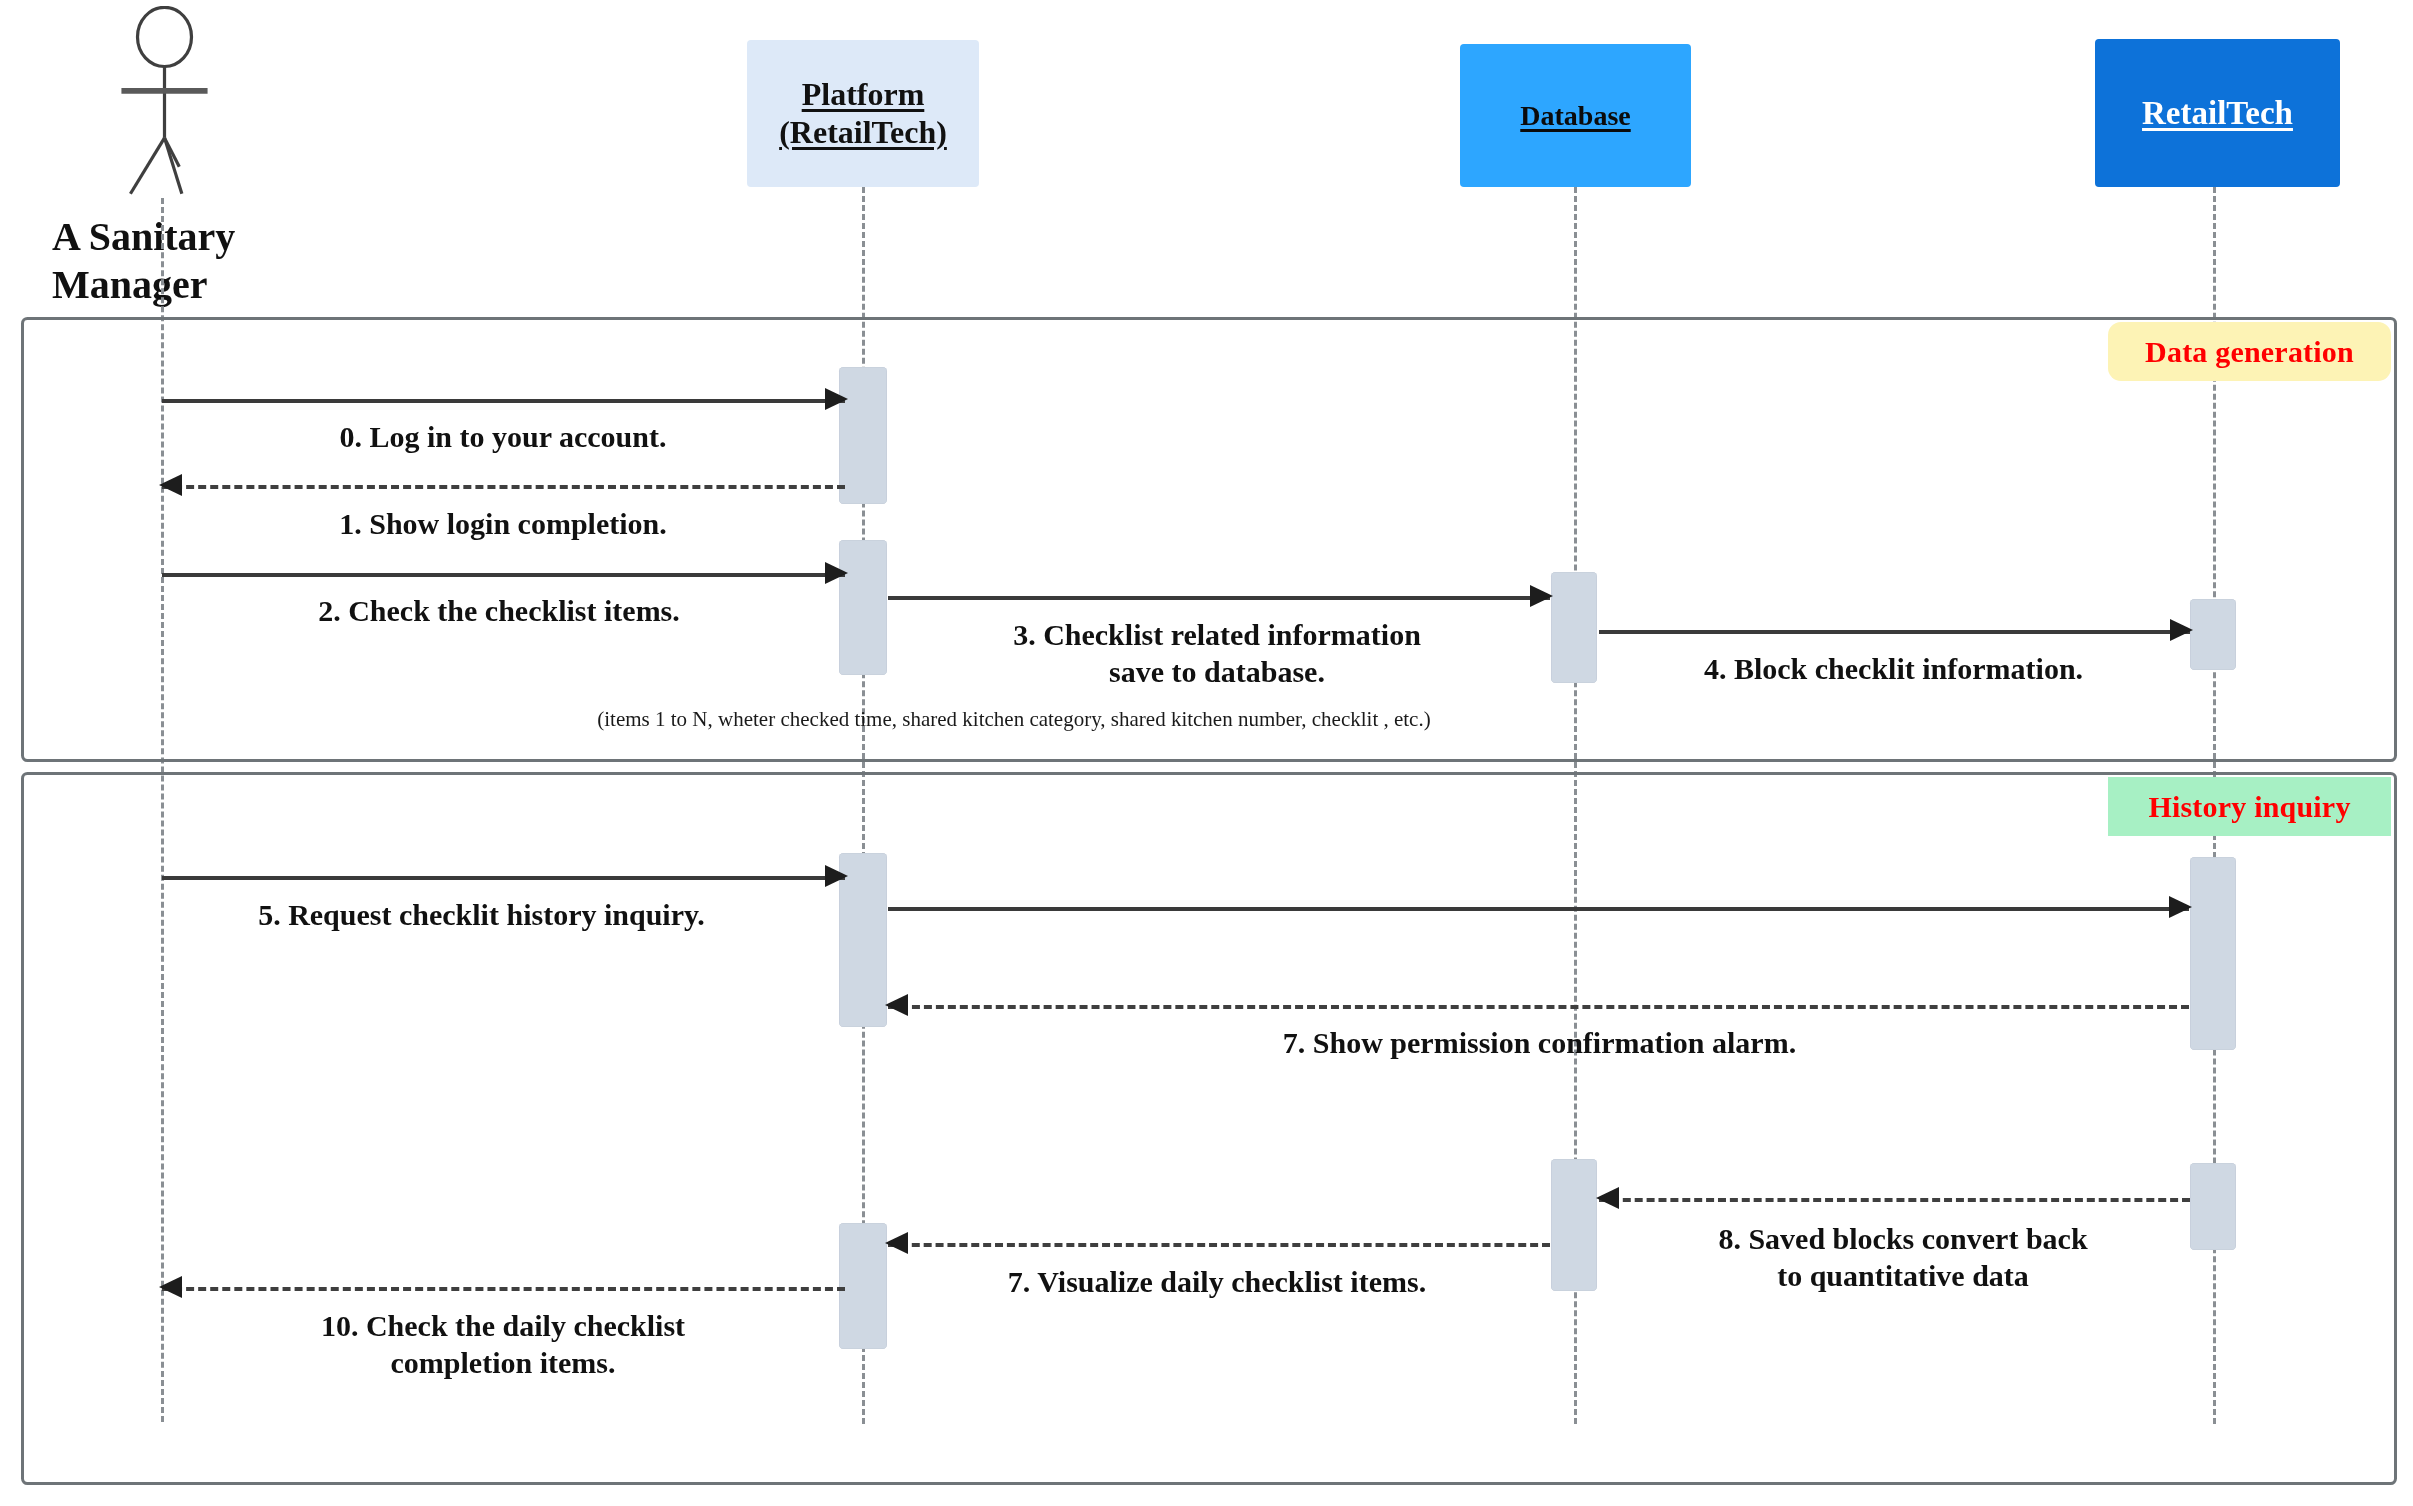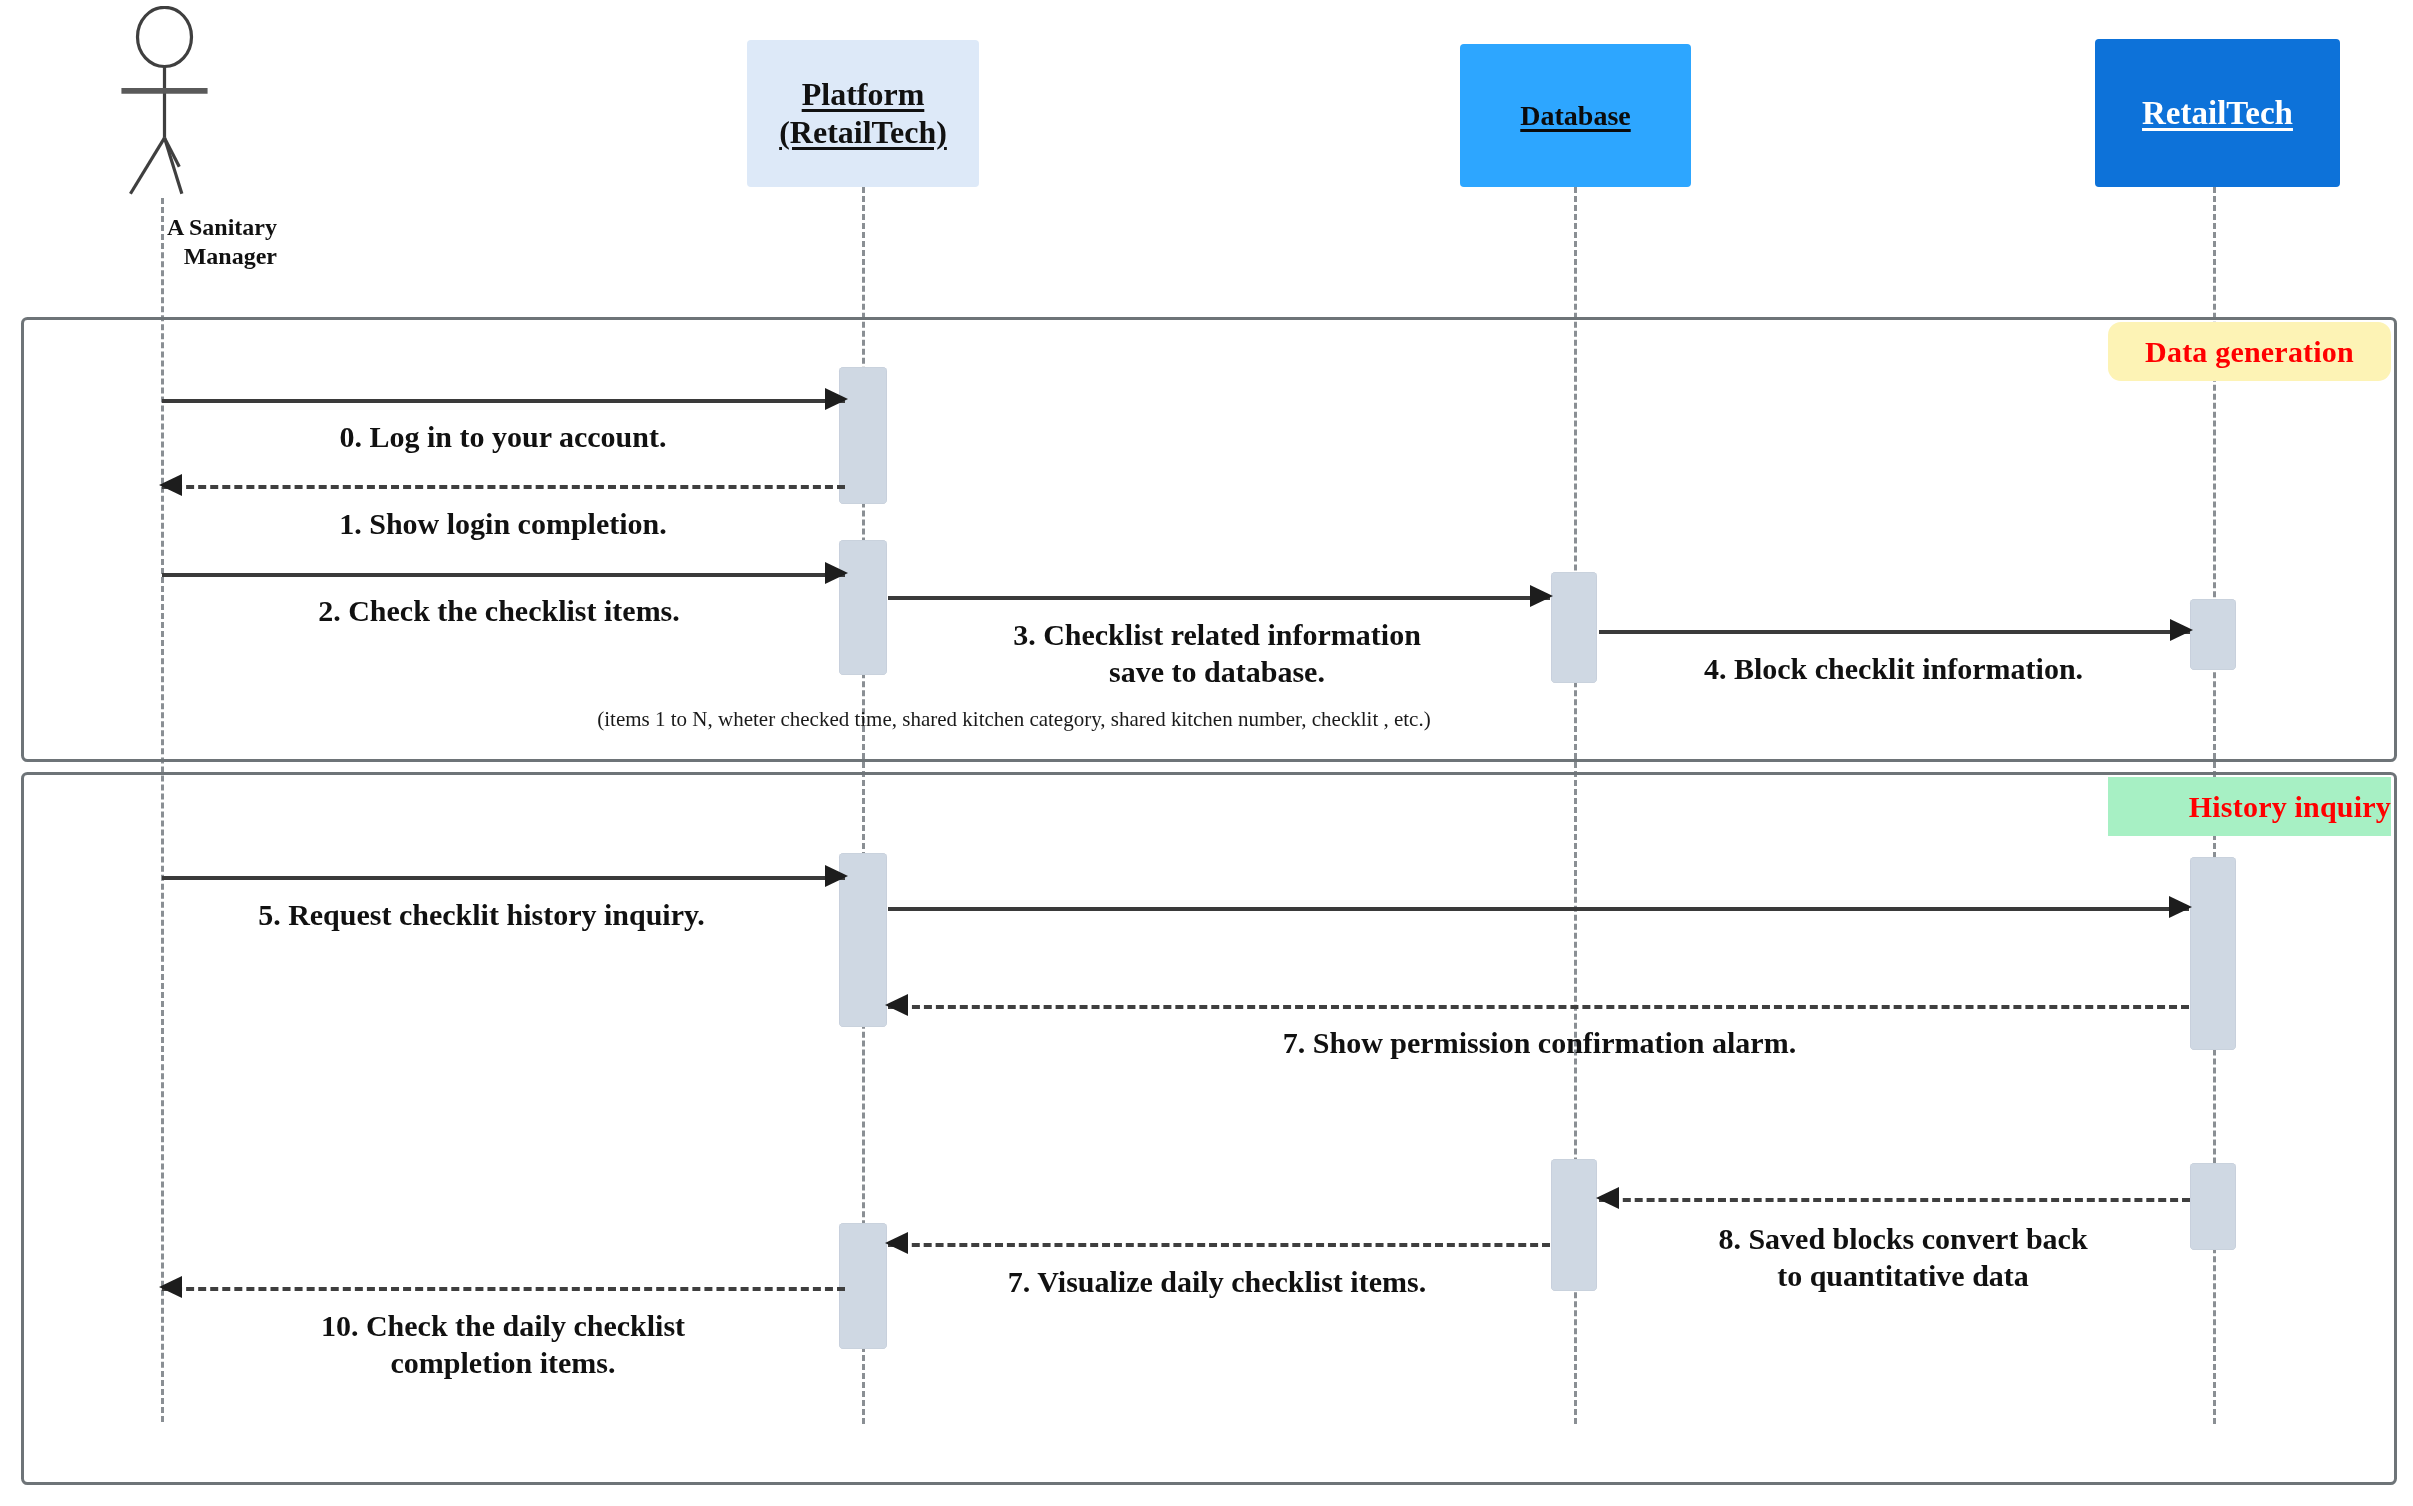--- a/index.html
+++ b/index.html
@@ -7,36 +7,36 @@
   #stage{position:relative;width:2413px;height:1507px;background:#fff;overflow:hidden;}
 
   
   .pbox{position:absolute;display:flex;align-items:center;justify-content:center;
         text-align:center;font-weight:bold;line-height:1.18;border-radius:3.9px;}
   .pbox span{ text-decoration:underline; text-underline-offset:3.9px; text-decoration-thickness:3.2px;}
   .p-platform{background:#dde9f8;color:#111;font-size:32px;}
   .p-db{background:#2da6ff;color:#0b0b0b;font-size:28px;}
   .p-bc{background:#0d72d9;color:#ffffff;font-size:33px;}
 
-  .actor-label{position:absolute;text-align:right;font-weight:bold;font-size:24px;
+  .actor-label{position:absolute;text-align:left;font-weight:bold;font-size:40px;
                color:#111;line-height:1.2;}
 
   
   .lifeline{position:absolute;width:0;border-left:3.9px dashed #8a8f94;}
   .lifeline.actor{border-left-color:#8a8f94;}
 
   
   .act{position:absolute;background:#cfd8e3;border-radius:4.5px;box-shadow:0 0 0 0.6px #c3ccd8 inset;}
 
   
   .frame{position:absolute;border:3.2px solid #6e7478;border-radius:6.4px;background:transparent;}
   .frag-badge{position:absolute;display:flex;align-items:center;justify-content:center;
               font-weight:bold;color:#ff0000;font-size:30px;letter-spacing:0.2px;}
   .badge-yellow{background:#fdf3b5;}
-  .badge-green{background:#a7f0c4;justify-content:flex-end;}
+  .badge-green{background:#a7f0c4;}
 
   
   .msg{position:absolute;height:0;}
   .msg .line{position:absolute;left:0;right:0;top:0;height:0;}
   .msg.solid .line{border-top:4.5px solid #3a3a3a;}
   .msg.dashed .line{border-top:4.5px dashed #3f3f3f;}
   .head{position:absolute;top:-11px;width:0;height:0;}
   .head.right{right:-2.6px;border-top:11px solid transparent;border-bottom:11px solid transparent;border-left:23px solid #1d1d1d;}
   .head.left{left:-2.6px;border-top:11px solid transparent;border-bottom:11px solid transparent;border-right:23px solid #1d1d1d;}
 

